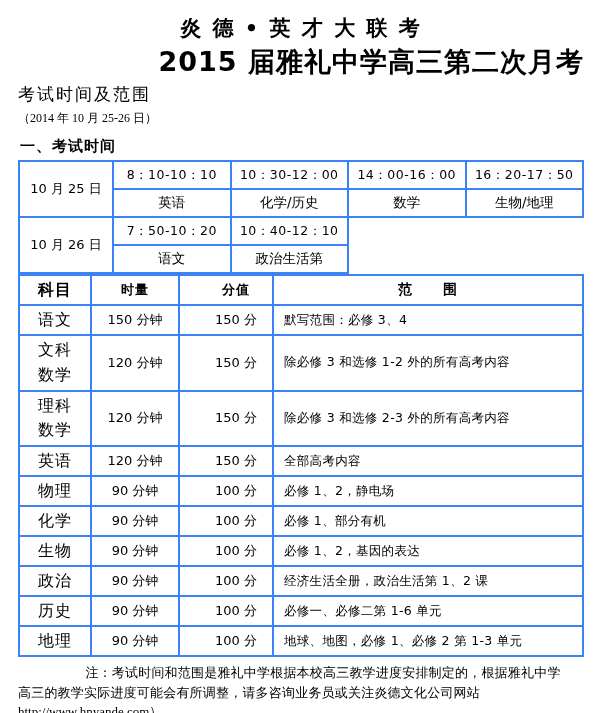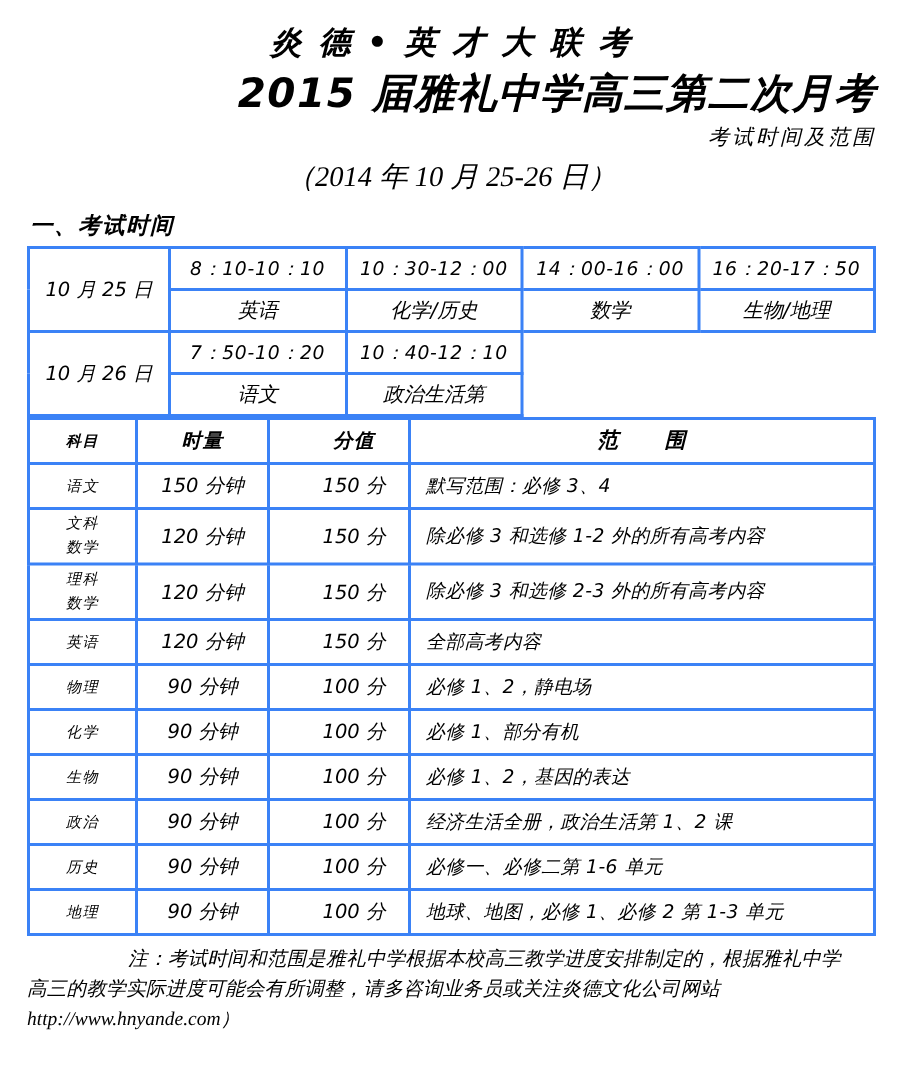--- a/index.html
+++ b/index.html
@@ -13,47 +13,45 @@
     font-family: "Liberation Serif", "DejaVu Serif", serif;
     color: #000000;
     overflow: hidden;
   }
   .page {
     width: 602px;
     height: 713px;
     position: relative;
     box-sizing: border-box;
     padding: 8px 18px 0 18px;
-    font-style: italic;
   }
   .title-1 {
     text-align: center;
     font-size: 21px;
     font-weight: bold;
     letter-spacing: 2px;
     margin: 6px 0 1px 0;
     font-family: "DejaVu Serif", "Liberation Serif", serif;
   }
   .title-2 {
     text-align: right;
     font-size: 27px;
     font-weight: bold;
     letter-spacing: 1px;
     margin: 2px 0 3px 0;
     font-family: "DejaVu Sans", "Liberation Sans", sans-serif;
   }
   .title-3 {
-    text-align: right;
-    font-size: 14px;
+    text-align: left;
+    font-size: 17px;
     margin: 3px 0 4px 0;
     letter-spacing: 2px;
   }
   .title-4 {
-    text-align: center;
-    font-size: 19px;
+    font-size: 12px;
     margin: 2px 0 10px 0;
     letter-spacing: 0px;
   }
   .section-head {
     font-size: 15px;
     font-weight: bold;
     margin: 6px 0 4px 2px;
     letter-spacing: 1px;
   }
   table {
@@ -92,21 +90,21 @@
   #scope-table td {
     height: 24px;
   }
   #scope-table td.hdr {
     font-weight: bold;
     font-size: 14px;
     letter-spacing: 1px;
   }
   #scope-table td.subject {
     width: 66px;
-    font-size: 10px;
+    font-size: 16px;
     letter-spacing: 1px;
     margin-top: 32px;
   }
   #scope-table td.dur {
     width: 82px;
     font-size: 13px;
   }
   #scope-table td.score {
     width: 68px;
     font-size: 13px;

